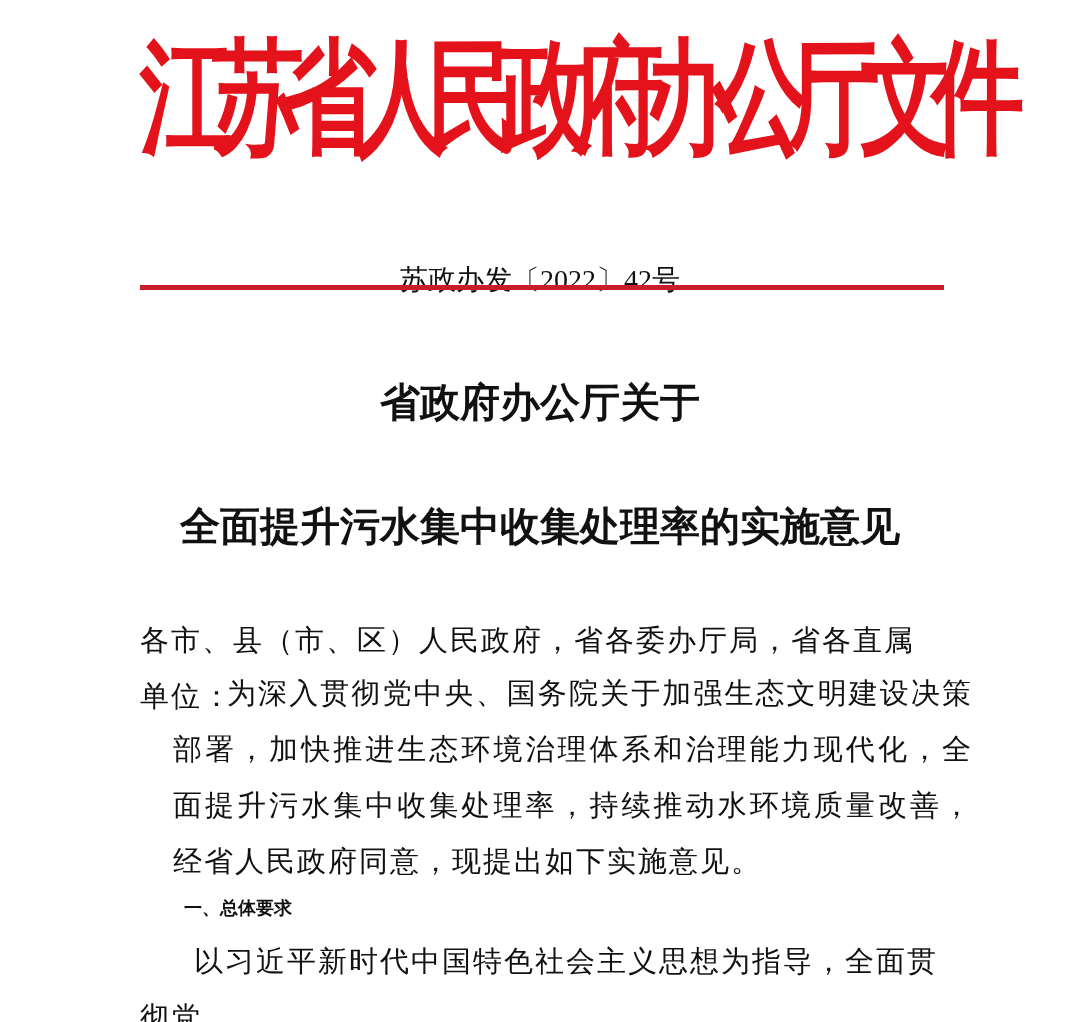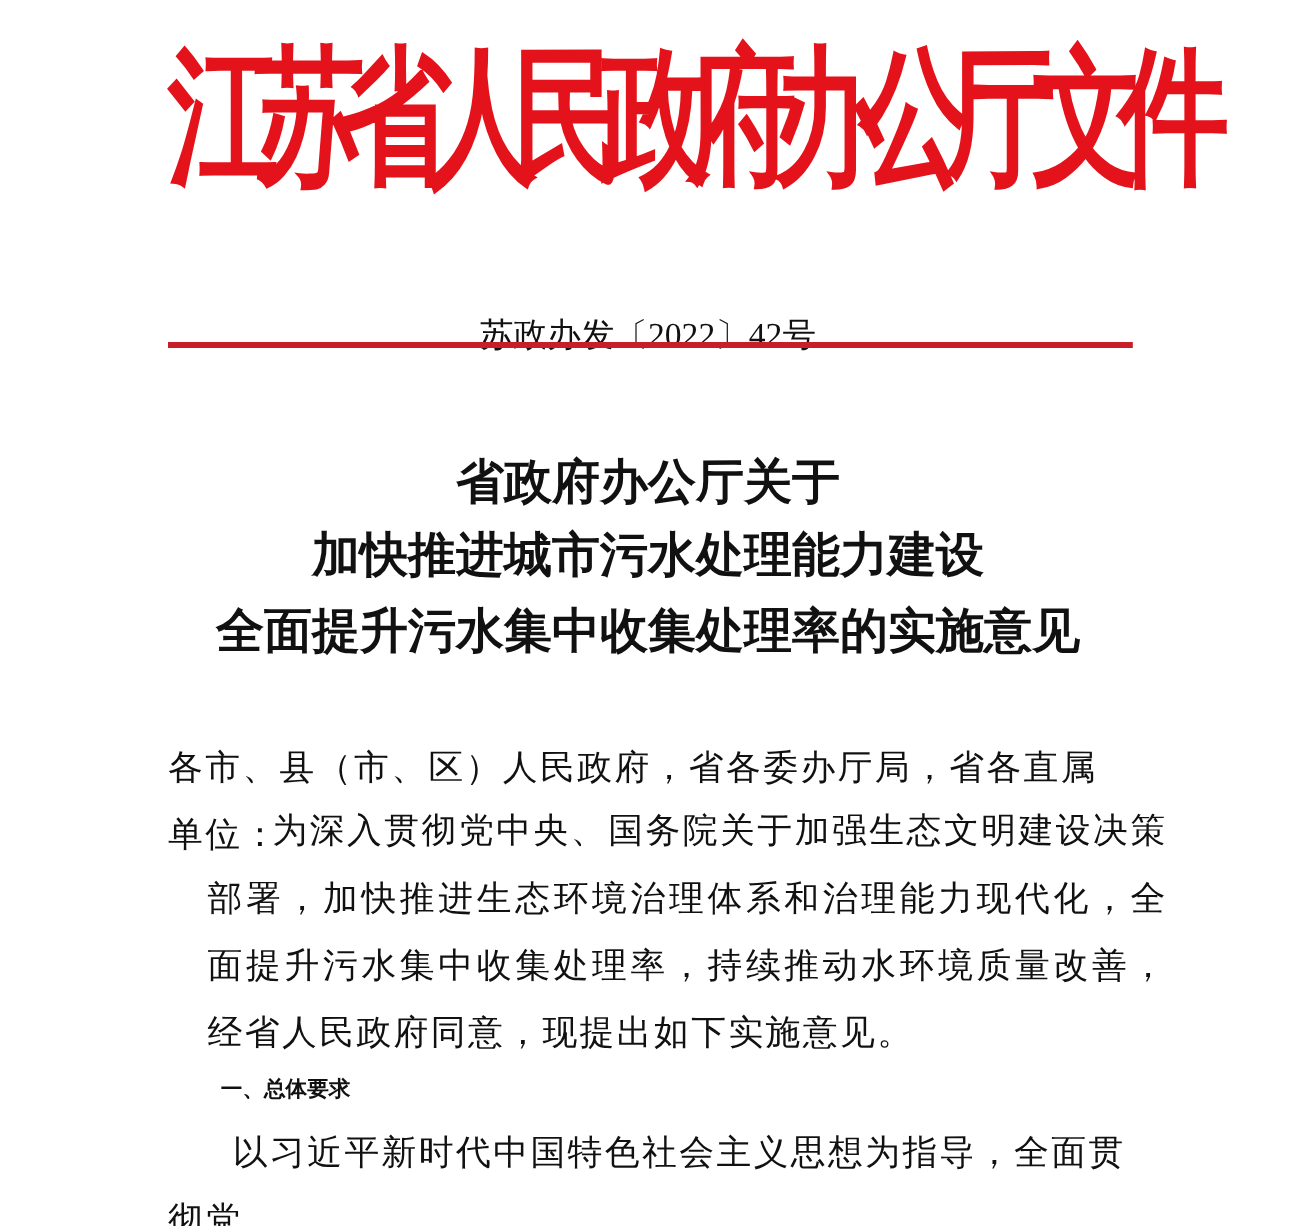--- a/index.html
+++ b/index.html
@@ -61,20 +61,19 @@
     <span>公</span>
     <span>厅</span>
     <span>文</span>
     <span>件</span>
   </div>
 
   <div class="docno">苏政办发〔2022〕42号</div>
   <div class="redline"></div>
 
   <div class="title t1">省政府办公厅关于</div>
-  <div class="title t2">加快推进城市污水处理能力建设</div>
   <div class="title t3">全面提升污水集中收集处理率的实施意见</div>
 
   <div class="para p-addr">各市、县（市、区）人民政府，省各委办厅局，省各直属单位：</div>
   <div class="para p-body">为深入贯彻党中央、国务院关于加强生态文明建设决策部署，加快推进生态环境治理体系和治理能力现代化，全面提升污水集中收集处理率，持续推动水环境质量改善，经省人民政府同意，现提出如下实施意见。</div>
   <div class="section">一、总体要求</div>
   <div class="para p-last">以习近平新时代中国特色社会主义思想为指导，全面贯彻党</div>
 </div>
 
 </body></html>

